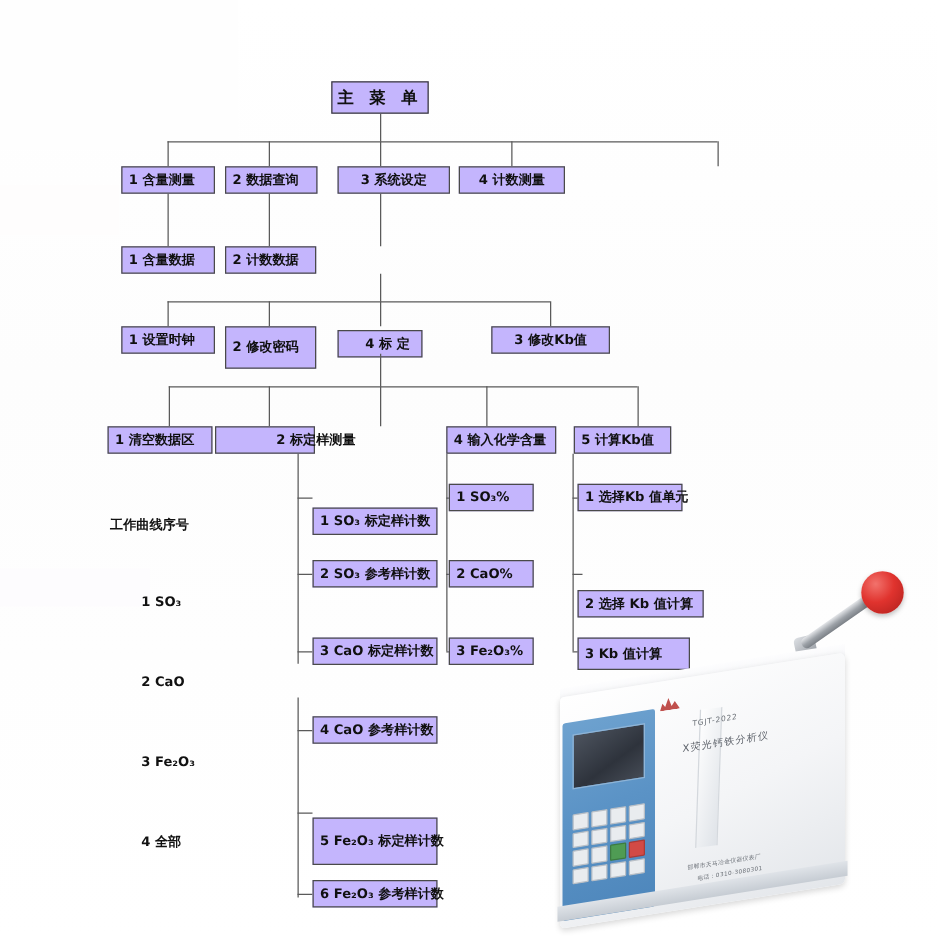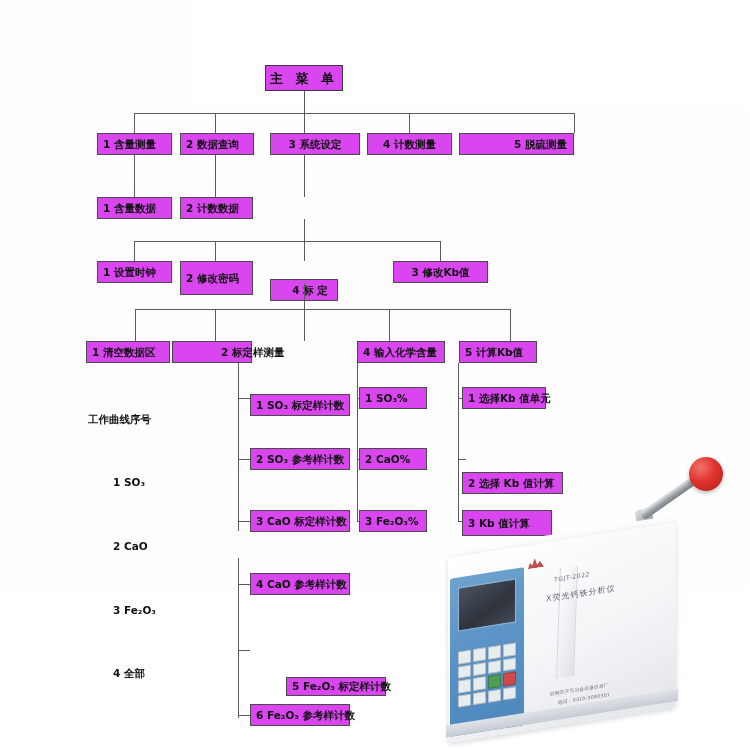--- a/index.html
+++ b/index.html
@@ -45,21 +45,21 @@
     letter-spacing: 1px;
     color: #111;
     white-space: nowrap;
   }
 
   
   .node {
     position: absolute;
     box-sizing: border-box;
     border: 1px solid #4a4a4a;
-    background: #d946ef;
+    background: #c4b5fd;
     font-size: 10.5px;
     font-weight: bold;
     color: #101010;
     display: flex;
     align-items: center;
     white-space: nowrap;
     line-height: 1;
   }
   .node.center { justify-content: center; }
   .node.left   { justify-content: flex-start; padding-left: 5px; }
@@ -250,39 +250,38 @@
   <div class="ln v" style="left:134px; top:113px; height:20px;"></div>
   <div class="ln v" style="left:215px; top:113px; height:20px;"></div>
   <div class="ln v" style="left:304px; top:113px; height:20px;"></div>
   <div class="ln v" style="left:409px; top:113px; height:20px;"></div>
   <div class="ln v" style="left:574px; top:113px; height:20px;"></div>
 
   <div class="node left" style="left:97px; top:133px; width:75px; height:22px;">1  含量测量</div>
   <div class="node left" style="left:180px; top:133px; width:74px; height:22px;">2  数据查询</div>
   <div class="node center" style="left:270px; top:133px; width:90px; height:22px;">3  系统设定</div>
   <div class="node center" style="left:367px; top:133px; width:85px; height:22px;">4  计数测量</div>
-  <div class="node right" style="left:459px; top:133px; width:115px; height:22px;">5  脱硫测量</div>
 
   <div class="ln v" style="left:134px; top:155px; height:42px;"></div>
   <div class="ln v" style="left:215px; top:155px; height:42px;"></div>
   <div class="ln v" style="left:304px; top:155px; height:42px;"></div>
 
   <div class="node left" style="left:97px; top:197px; width:75px; height:22px;">1  含量数据</div>
   <div class="node left" style="left:180px; top:197px; width:73px; height:22px;">2  计数数据</div>
 
   <div class="ln v" style="left:304px; top:219px; height:22px;"></div>
   <div class="ln h" style="left:134px; top:241px; width:306px;"></div>
   <div class="ln v" style="left:134px; top:241px; height:20px;"></div>
   <div class="ln v" style="left:215px; top:241px; height:20px;"></div>
   <div class="ln v" style="left:304px; top:241px; height:20px;"></div>
   <div class="ln v" style="left:440px; top:241px; height:20px;"></div>
 
   <div class="node left" style="left:97px; top:261px; width:75px; height:22px;">1  设置时钟</div>
   <div class="node left" style="left:180px; top:261px; width:73px; height:34px;">2  修改密码</div>
-  <div class="node center" style="left:270px; top:279px; width:68px; height:22px;padding-left:12px;">4  标    定</div>
+  <div class="node center" style="left:270px; top:264px; width:68px; height:22px;padding-left:12px;">4  标    定</div>
   <div class="node center" style="left:393px; top:261px; width:95px; height:22px;">3  修改Kb值</div>
 
   <div class="ln v" style="left:304px; top:283px; height:26px;"></div>
   <div class="ln h" style="left:135px; top:309px; width:375px;"></div>
   <div class="ln v" style="left:135px; top:309px; height:32px;"></div>
   <div class="ln v" style="left:215px; top:309px; height:32px;"></div>
   <div class="ln v" style="left:304px; top:309px; height:32px;"></div>
   <div class="ln v" style="left:389px; top:309px; height:32px;"></div>
   <div class="ln v" style="left:510px; top:309px; height:32px;"></div>
 
@@ -294,25 +293,25 @@
   <div class="ln v" style="left:238px; top:363px; height:168px;"></div>
   <div class="ln h" style="left:238px; top:398px; width:12px;"></div>
   <div class="ln h" style="left:238px; top:459px; width:12px;"></div>
   <div class="ln h" style="left:238px; top:521px; width:12px;"></div>
 
   <div class="ln v" style="left:238px; top:558px; height:160px;"></div>
   <div class="ln h" style="left:238px; top:584px; width:12px;"></div>
   <div class="ln h" style="left:238px; top:650px; width:12px;"></div>
   <div class="ln h" style="left:238px; top:715px; width:12px;"></div>
 
-  <div class="node left" style="left:250px; top:394px; width:100px; height:22px;">1 SO₃ 标定样计数</div>
+  <div class="node left" style="left:250px; top:406px; width:100px; height:22px;">1 SO₃ 标定样计数</div>
   <div class="node left" style="left:250px; top:448px; width:100px; height:22px;">2 SO₃ 参考样计数</div>
   <div class="node left" style="left:250px; top:510px; width:100px; height:22px;">3 CaO 标定样计数</div>
   <div class="node left" style="left:250px; top:573px; width:100px; height:22px;">4 CaO 参考样计数</div>
-  <div class="node left" style="left:250px; top:677px; width:100px; height:19px;margin-left:36px;">5 Fe₂O₃ 标定样计数</div>
+  <div class="node left" style="left:250px; top:654px; width:100px; height:38px;">5 Fe₂O₃ 标定样计数</div>
   <div class="node left" style="left:250px; top:704px; width:100px; height:22px;">6 Fe₂O₃ 参考样计数</div>
 
   <div class="ln v" style="left:357px; top:363px; height:158px;"></div>
   <div class="ln h" style="left:357px; top:398px; width:6px;"></div>
   <div class="ln h" style="left:357px; top:459px; width:6px;"></div>
   <div class="ln h" style="left:357px; top:521px; width:6px;"></div>
 
   <div class="node left" style="left:359px; top:387px; width:68px; height:22px;">1 SO₃%</div>
   <div class="node left" style="left:359px; top:448px; width:68px; height:22px;">2 CaO%</div>
   <div class="node left" style="left:359px; top:510px; width:68px; height:22px;">3 Fe₂O₃%</div>

